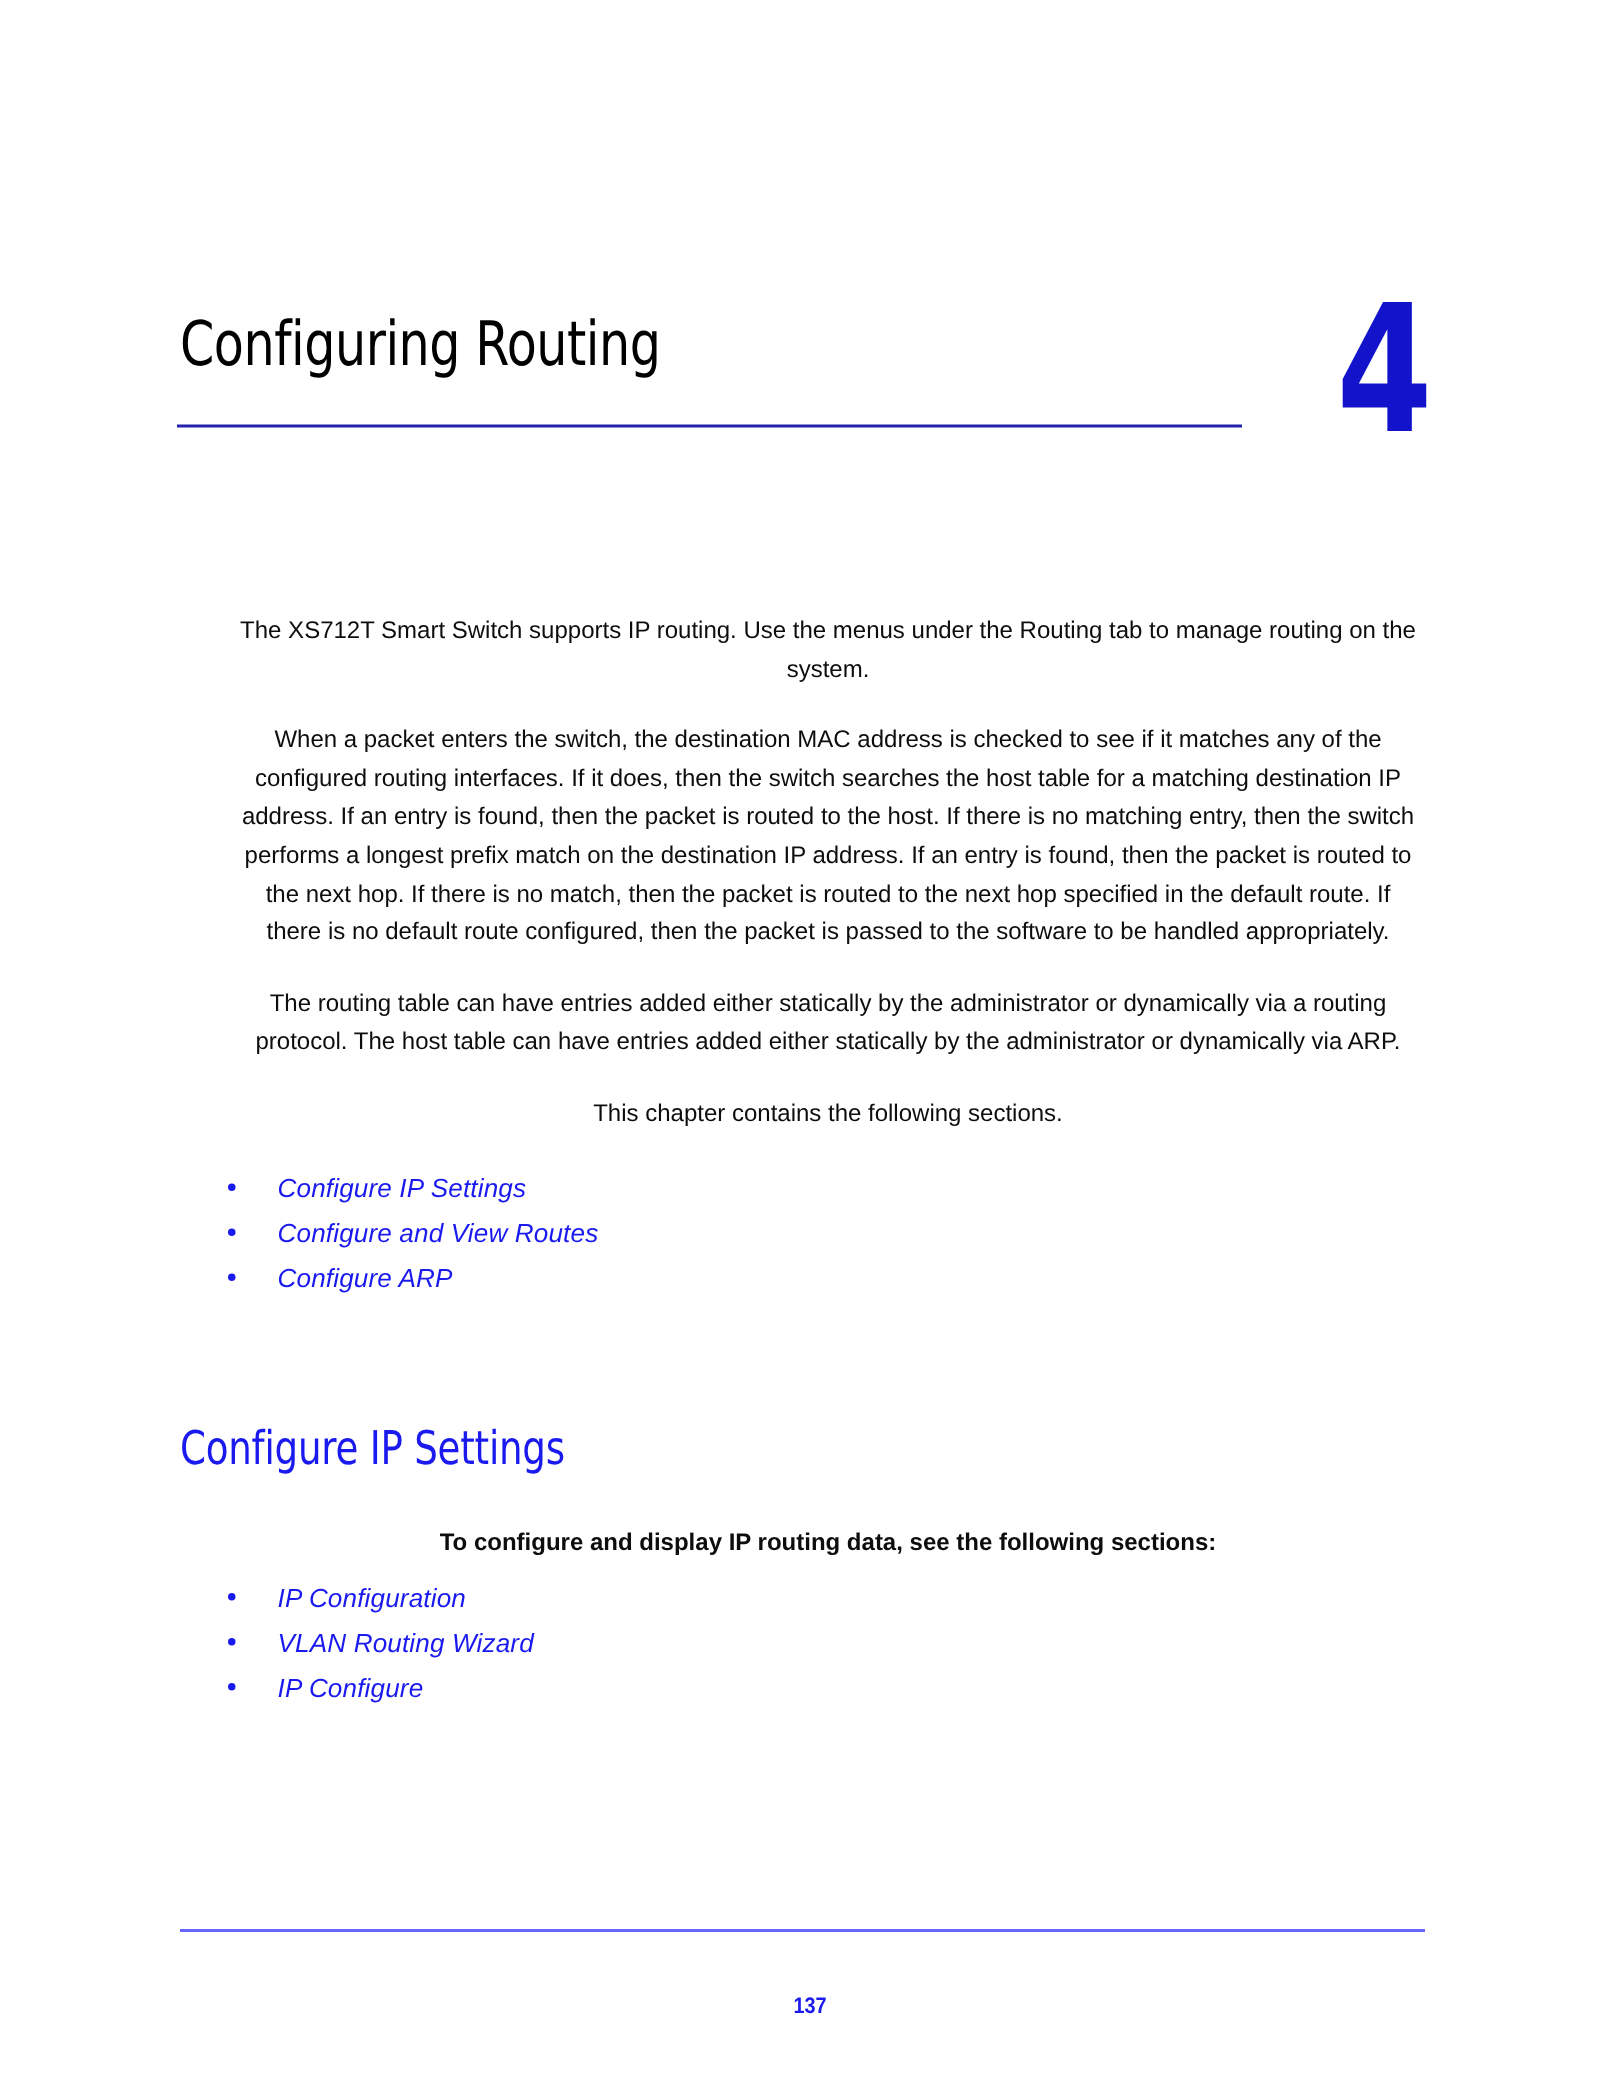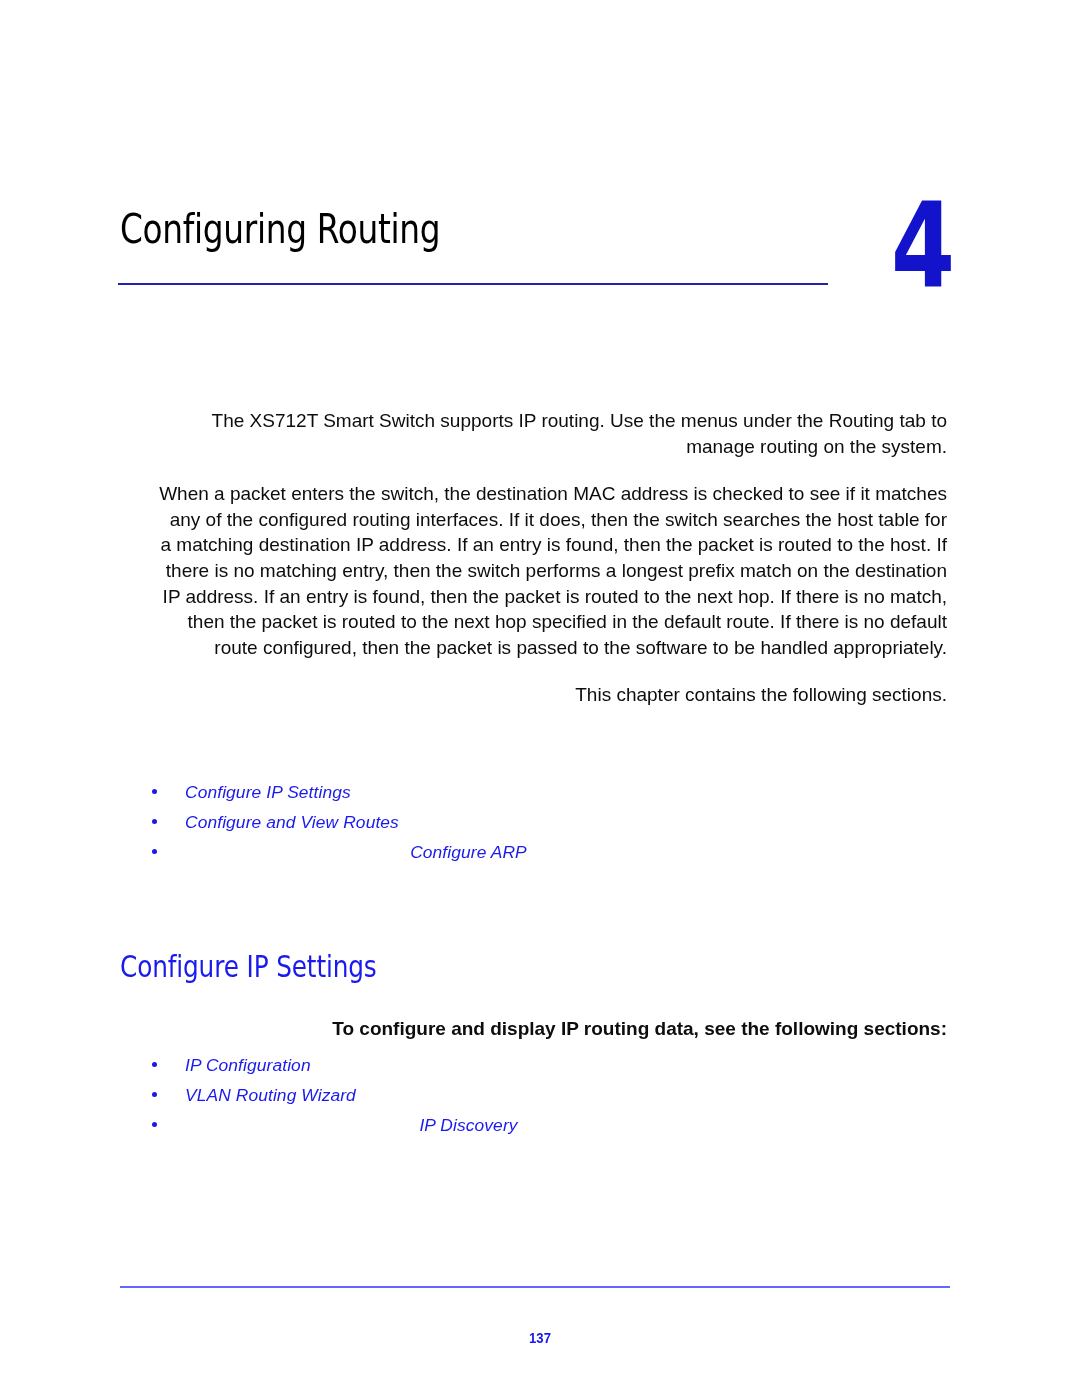--- a/index.html
+++ b/index.html
@@ -66,45 +66,44 @@
   }
 
   
   .body-block {
     position: absolute;
     left: 157px;
     width: 790px;
   }
   p.para {
     margin: 0 0 22px 0;
-    font-size: 19px;
+    font-size: 16px;
     line-height: 25.6px;
     color: #0d0d0d;
-    text-align: right;
+    text-align: center;
   }
   p.para:last-child {
     margin-bottom: 0;
   }
 
   
   ul.link-list {
     list-style: none;
     margin: 0;
     padding: 0;
   }
   ul.link-list li {
     position: relative;
     padding-left: 33px;
     margin-bottom: 8px;
     font-size: 17.4px;
     line-height: 22px;
   }
   ul.link-list li:last-child {
     margin-bottom: 0;
-    text-align: center;
   }
   ul.link-list li .bullet {
     position: absolute;
     left: 0px;
     top: 8px;
     width: 5px;
     height: 5px;
     border-radius: 50%;
     background: #1a1aee;
   }
@@ -158,20 +157,21 @@
 
   <div class="chapter-header">
     <div class="chapter-title">Configuring Routing</div>
     <div class="chapter-rule"></div>
     <div class="chapter-number">4</div>
   </div>
 
   <div class="body-block" style="top: 408px;">
     <p class="para">The XS712T Smart Switch supports IP routing. Use the menus under the Routing tab to manage routing on the system.</p>
     <p class="para">When a packet enters the switch, the destination MAC address is checked to see if it matches any of the configured routing interfaces. If it does, then the switch searches the host table for a matching destination IP address. If an entry is found, then the packet is routed to the host. If there is no matching entry, then the switch performs a longest prefix match on the destination IP address. If an entry is found, then the packet is routed to the next hop. If there is no match, then the packet is routed to the next hop specified in the default route. If there is no default route configured, then the packet is passed to the software to be handled appropriately.</p>
+    <p class="para">The routing table can have entries added either statically by the administrator or dynamically via a routing protocol. The host table can have entries added either statically by the administrator or dynamically via ARP.</p>
     <p class="para">This chapter contains the following sections.</p>
   </div>
 
   <ul class="link-list" style="position:absolute; left:152px; top:781px; width:600px;">
     <li>
       <span class="bullet"></span>
       <span class="xlink">Configure IP Settings</span>
     </li>
     <li>
       <span class="bullet"></span>
@@ -193,20 +193,20 @@
     <li>
       <span class="bullet"></span>
       <span class="xlink">IP Configuration</span>
     </li>
     <li>
       <span class="bullet"></span>
       <span class="xlink">VLAN Routing Wizard</span>
     </li>
     <li>
       <span class="bullet"></span>
-      <span class="xlink">IP Discovery</span>
+      <span class="xlink">IP Configure</span>
     </li>
   </ul>
 
   <div class="footer-rule"></div>
   <div class="page-number">137</div>
 
 </div>
 
 </body></html>

